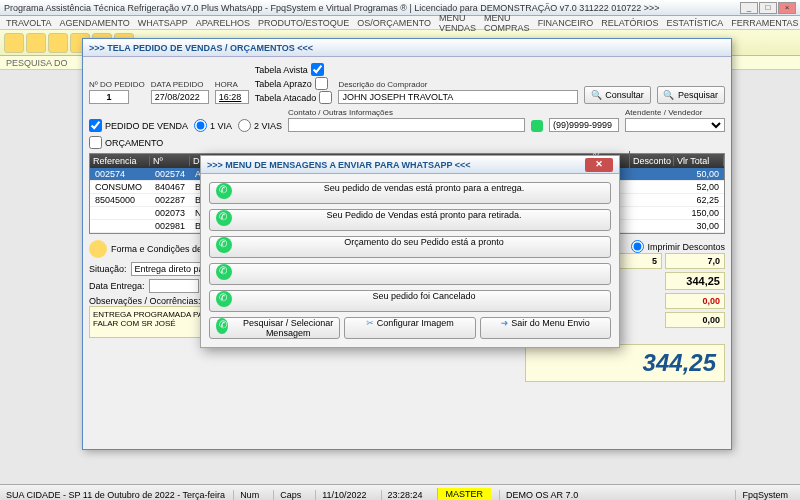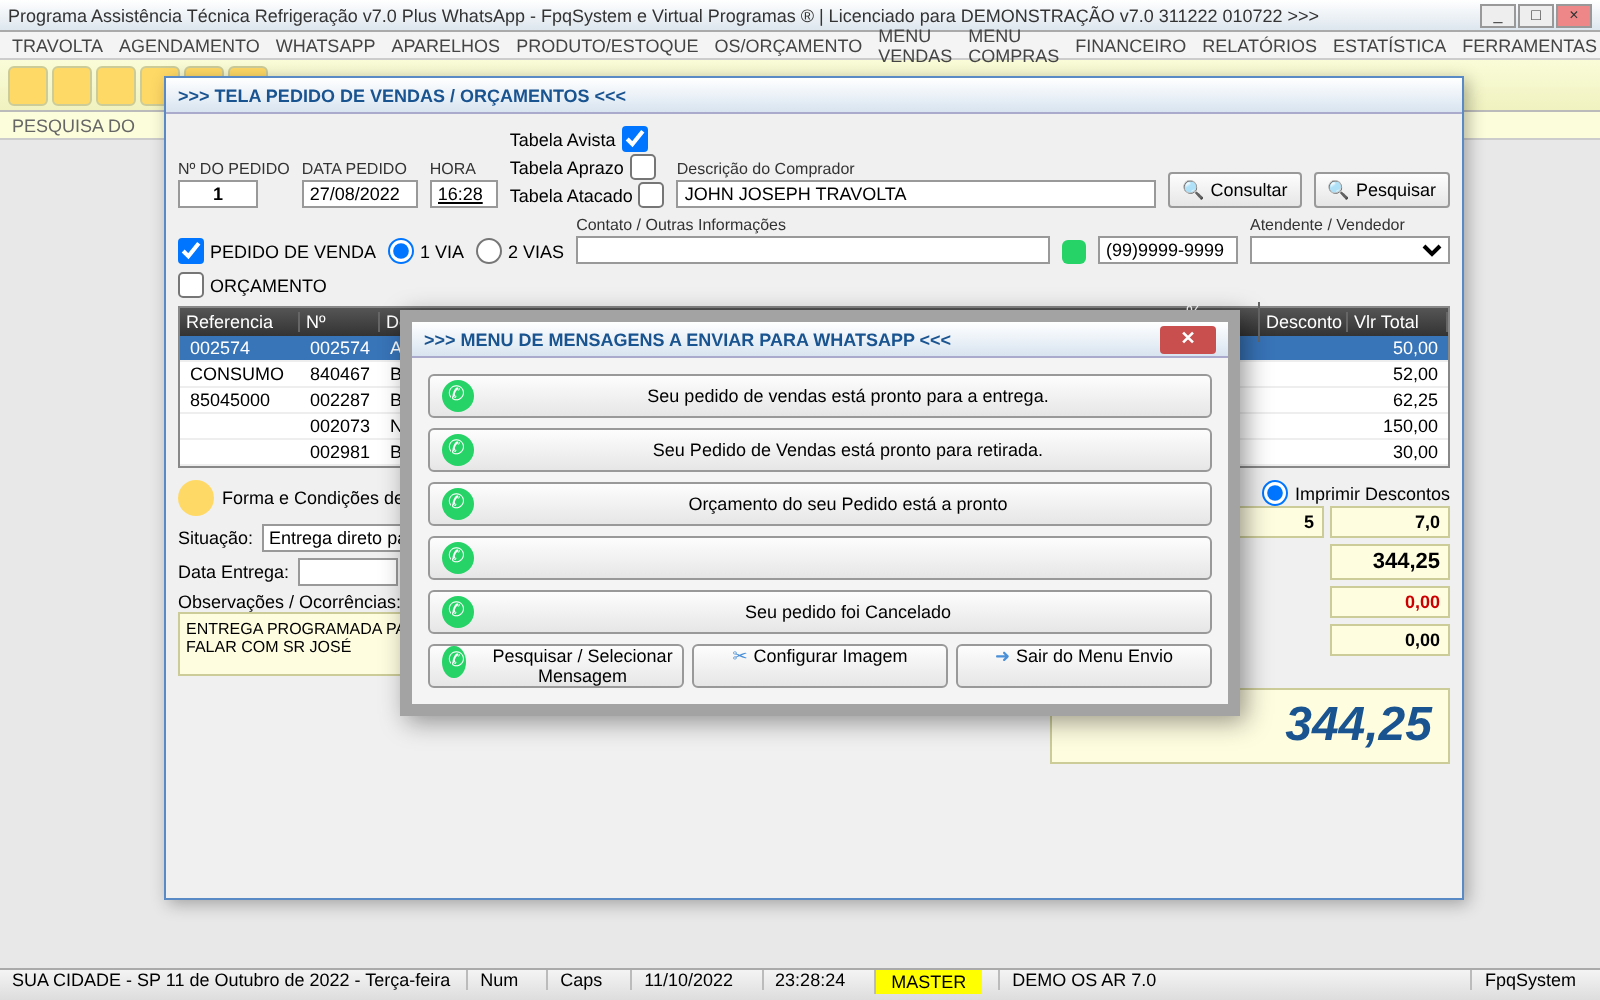--- a/index.html
+++ b/index.html
@@ -29,31 +29,31 @@
 .gc{padding:0 5px;overflow:hidden;white-space:nowrap}
 .bottom-form{display:flex;gap:8px;margin-top:6px}
 .left-col{flex:1}
 .right-col{width:200px}
 .act-btn{background:linear-gradient(#fdfdfd,#e6e6e6);border:1px solid #999;height:18px;width:110px;margin-bottom:3px;display:flex;align-items:center;gap:4px;padding:0 4px;font-size:8px;border-radius:2px}
 .act-ico{width:12px;height:12px;border-radius:2px}
 .total-row{display:flex;justify-content:space-between;align-items:center;margin-bottom:3px;font-size:8px}
 .total-val{background:#fffde0;border:1px solid #cc9;padding:2px 4px;min-width:60px;text-align:right;font-weight:bold}
 .big-total{font-size:24px;color:#1a5490;font-weight:bold;font-style:italic;text-align:right;background:#fffde0;border:1px solid #cc9;padding:4px 8px}
 .obs-box{background:#fffde0;border:1px solid #cc9;padding:3px;height:32px;font-size:8px;width:180px}
-.dialog{position:absolute;left:200px;top:155px;width:420px;background:#f4f4f4;border:6px solid #a3a3a3;box-shadow:3px 3px 12px rgba(0,0,0,.4);z-index:10}
+.dialog{position:absolute;left:200px;top:155px;width:420px;background:#f4f4f4;border:1px solid #a3a3a3;box-shadow:3px 3px 12px rgba(0,0,0,.4);z-index:10}
 .dlg-title{background:linear-gradient(#fff,#d8e4f0);height:18px;display:flex;align-items:center;padding:0 6px;font-weight:bold;color:#1a5490;border-bottom:1px solid #aac}
 .dlg-close{margin-left:auto;width:28px;height:14px;background:#c94f4f;color:#fff;text-align:center;border-radius:2px;font-size:9px;line-height:13px}
 .dlg-body{padding:8px}
-.msg-btn{background:linear-gradient(#fdfdfd,#e6e6e6);border:1px solid #999;height:22px;width:100%;margin-bottom:5px;display:flex;align-items:center;border-radius:3px;font-size:8px}
+.msg-btn{background:linear-gradient(#fdfdfd,#e6e6e6);border:1px solid #999;height:22px;width:100%;margin-bottom:5px;display:flex;align-items:flex-start;border-radius:3px;font-size:8px}
 .wa-ico{width:16px;height:16px;background:#25d366;border-radius:50%;margin:0 6px;position:relative}
 .wa-ico::after{content:"✆";color:#fff;position:absolute;left:3px;top:1px;font-size:10px}
 .msg-txt{flex:1;text-align:center}
 .dlg-actions{display:flex;gap:4px;margin-top:4px}
 .dlg-act{flex:1;background:linear-gradient(#fdfdfd,#e6e6e6);border:1px solid #999;height:22px;display:flex;justify-content:center;gap:3px;font-size:8px;border-radius:3px}
-.statusbar{position:absolute;bottom:0;left:0;right:0;height:16px;background:linear-gradient(#f4f4f4,#ddd);border-top:1px solid #aaa;display:flex;align-items:flex-start;padding:0 6px;font-size:8px;gap:8px}
+.statusbar{position:absolute;bottom:0;left:0;right:0;height:16px;background:linear-gradient(#f4f4f4,#ddd);border-top:1px solid #aaa;display:flex;align-items:flex-end;padding:0 6px;font-size:8px;gap:8px}
 .sb-seg{border-left:1px solid #bbb;padding:0 6px}
 .green-dot{width:12px;height:12px;background:#25d366;border-radius:3px;display:inline-block}
 </style>
 </head>
 <body>
 
 <div class="titlebar">
   <span>Programa Assistência Técnica Refrigeração v7.0 Plus WhatsApp - FpqSystem e Virtual Programas ® | Licenciado para DEMONSTRAÇÃO v7.0 311222 010722 &gt;&gt;&gt;</span>
   <div class="w-btns">
     <div class="w-btn">_</div>

